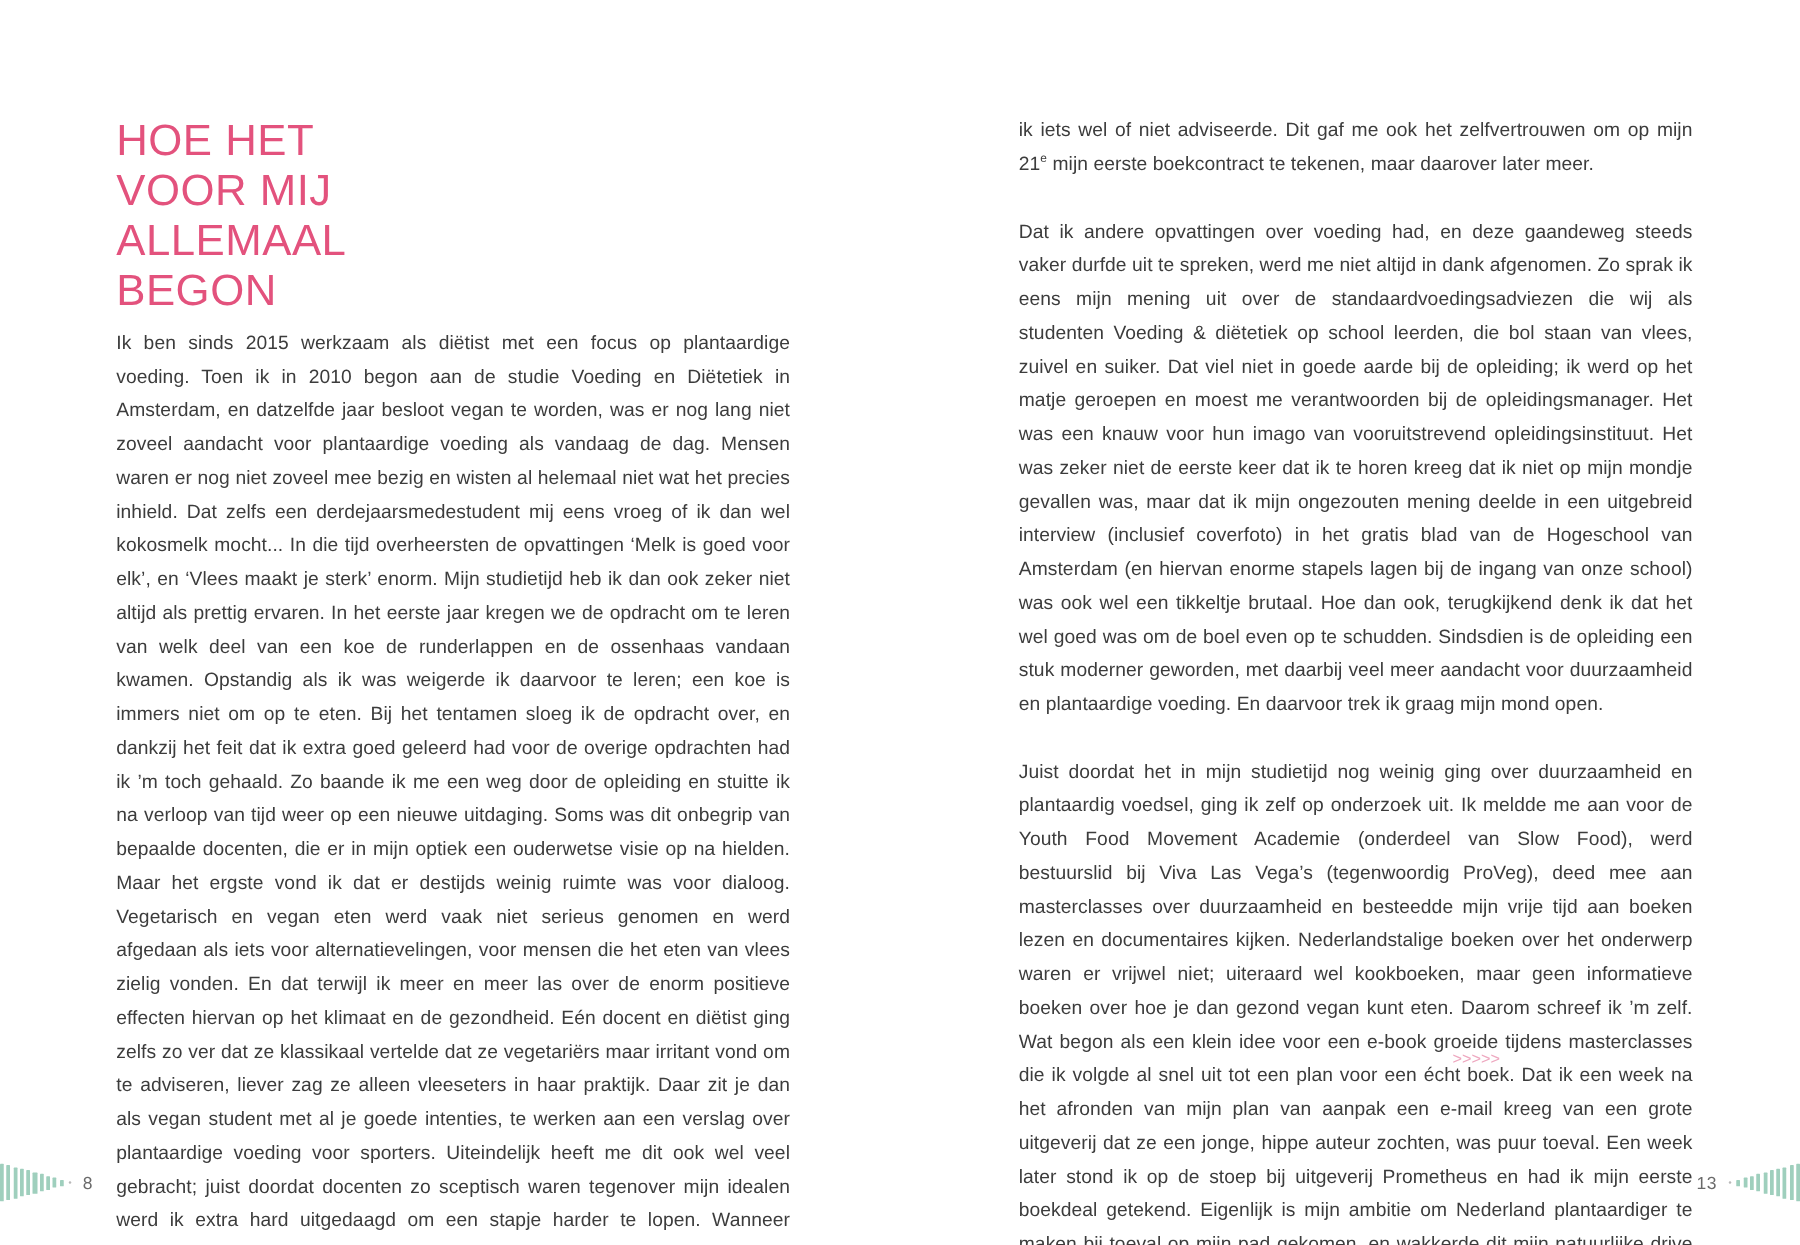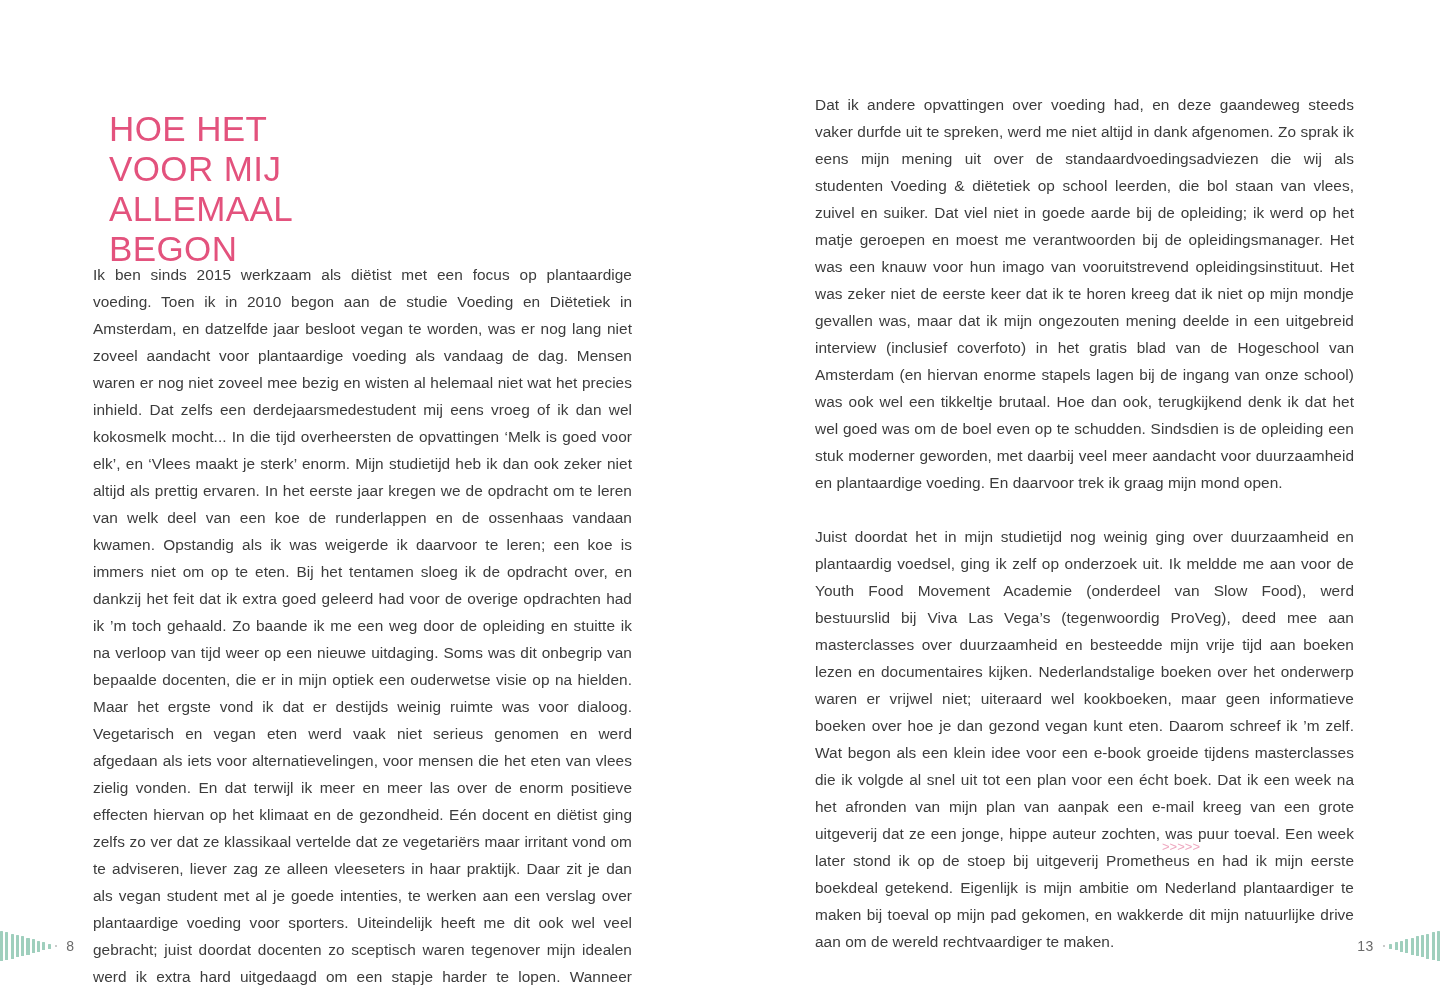--- a/index.html
+++ b/index.html
@@ -36,21 +36,21 @@
     top: 0;
     width: 539px;
   }
   .page-left .column  { left: 93px; }
   .page-right .column { left: 95px; }
 
   .chapter-title {
     position: absolute;
     left: 0;
     top: 93px;
-    margin: 16px;
+    margin: 0;
     font-family: "Liberation Sans", sans-serif;
     font-weight: 400;
     font-size: 35px;
     line-height: 40px;
     letter-spacing: 0.4px;
     color: #e3527d;
     text-transform: uppercase;
     white-space: pre-line;
   }
 
@@ -173,20 +173,21 @@
         </div>
       <span class="dot"></span>
       <span class="folio">8</span>
     </div>
   </div>
 
   <div class="page page-right">
     <div class="column">
 
       <div class="body-flow">
+        <p class="para">ik iets wel of niet adviseerde. Dit gaf me ook het zelfvertrouwen om op mijn 21<sup>e</sup> mijn eerste boekcontract te tekenen, maar daarover later meer.</p>
         <p class="para">Dat ik andere opvattingen over voeding had, en deze gaandeweg steeds vaker durfde uit te spreken, werd me niet altijd in dank afgenomen. Zo sprak ik eens mijn mening uit over de standaardvoedingsadviezen die wij als studenten Voeding &amp; diëtetiek op school leerden, die bol staan van vlees, zuivel en suiker. Dat viel niet in goede aarde bij de opleiding; ik werd op het matje geroepen en moest me verantwoorden bij de opleidingsmanager. Het was een knauw voor hun imago van vooruitstrevend opleidingsinstituut. Het was zeker niet de eerste keer dat ik te horen kreeg dat ik niet op mijn mondje gevallen was, maar dat ik mijn ongezouten mening deelde in een uitgebreid interview (inclusief coverfoto) in het gratis blad van de Hogeschool van Amsterdam (en hiervan enorme stapels lagen bij de ingang van onze school) was ook wel een tikkeltje brutaal. Hoe dan ook, terugkijkend denk ik dat het wel goed was om de boel even op te schudden. Sindsdien is de opleiding een stuk moderner geworden, met daarbij veel meer aandacht voor duurzaamheid en plantaardige voeding. En daarvoor trek ik graag mijn mond open.</p>
         <p class="para">Juist doordat het in mijn studietijd nog weinig ging over duurzaamheid en plantaardig voedsel, ging ik zelf op onderzoek uit. Ik meldde me aan voor de Youth Food Movement Academie (onderdeel van Slow Food), werd bestuurslid bij Viva Las Vega’s (tegenwoordig ProVeg), deed mee aan masterclasses over duurzaamheid en besteedde mijn vrije tijd aan boeken lezen en documentaires kijken. Nederlandstalige boeken over het onderwerp waren er vrijwel niet; uiteraard wel kookboeken, maar geen informatieve boeken over hoe je dan gezond vegan kunt eten. Daarom schreef ik ’m zelf. Wat begon als een klein idee voor een e-book groeide tijdens masterclasses die ik volgde al snel uit tot een plan voor een écht boek. Dat ik een week na het afronden van mijn plan van aanpak een e-mail kreeg van een grote uitgeverij dat ze een jonge, hippe auteur zochten, was puur toeval. Een week later stond ik op de stoep bij uitgeverij Prometheus en had ik mijn eerste boekdeal getekend. Eigenlijk is mijn ambitie om Nederland plantaardiger te maken bij toeval op mijn pad gekomen, en wakkerde dit mijn natuurlijke drive aan om de wereld rechtvaardiger te maken.</p>
       </div>
     </div>
 
     <div class="chevrons">
         <span style="font-weight: 400;">&gt;</span>
         <span style="font-weight: 400;">&gt;</span>
         <span style="font-weight: 400;">&gt;</span>
         <span style="font-weight: 400;">&gt;</span>

